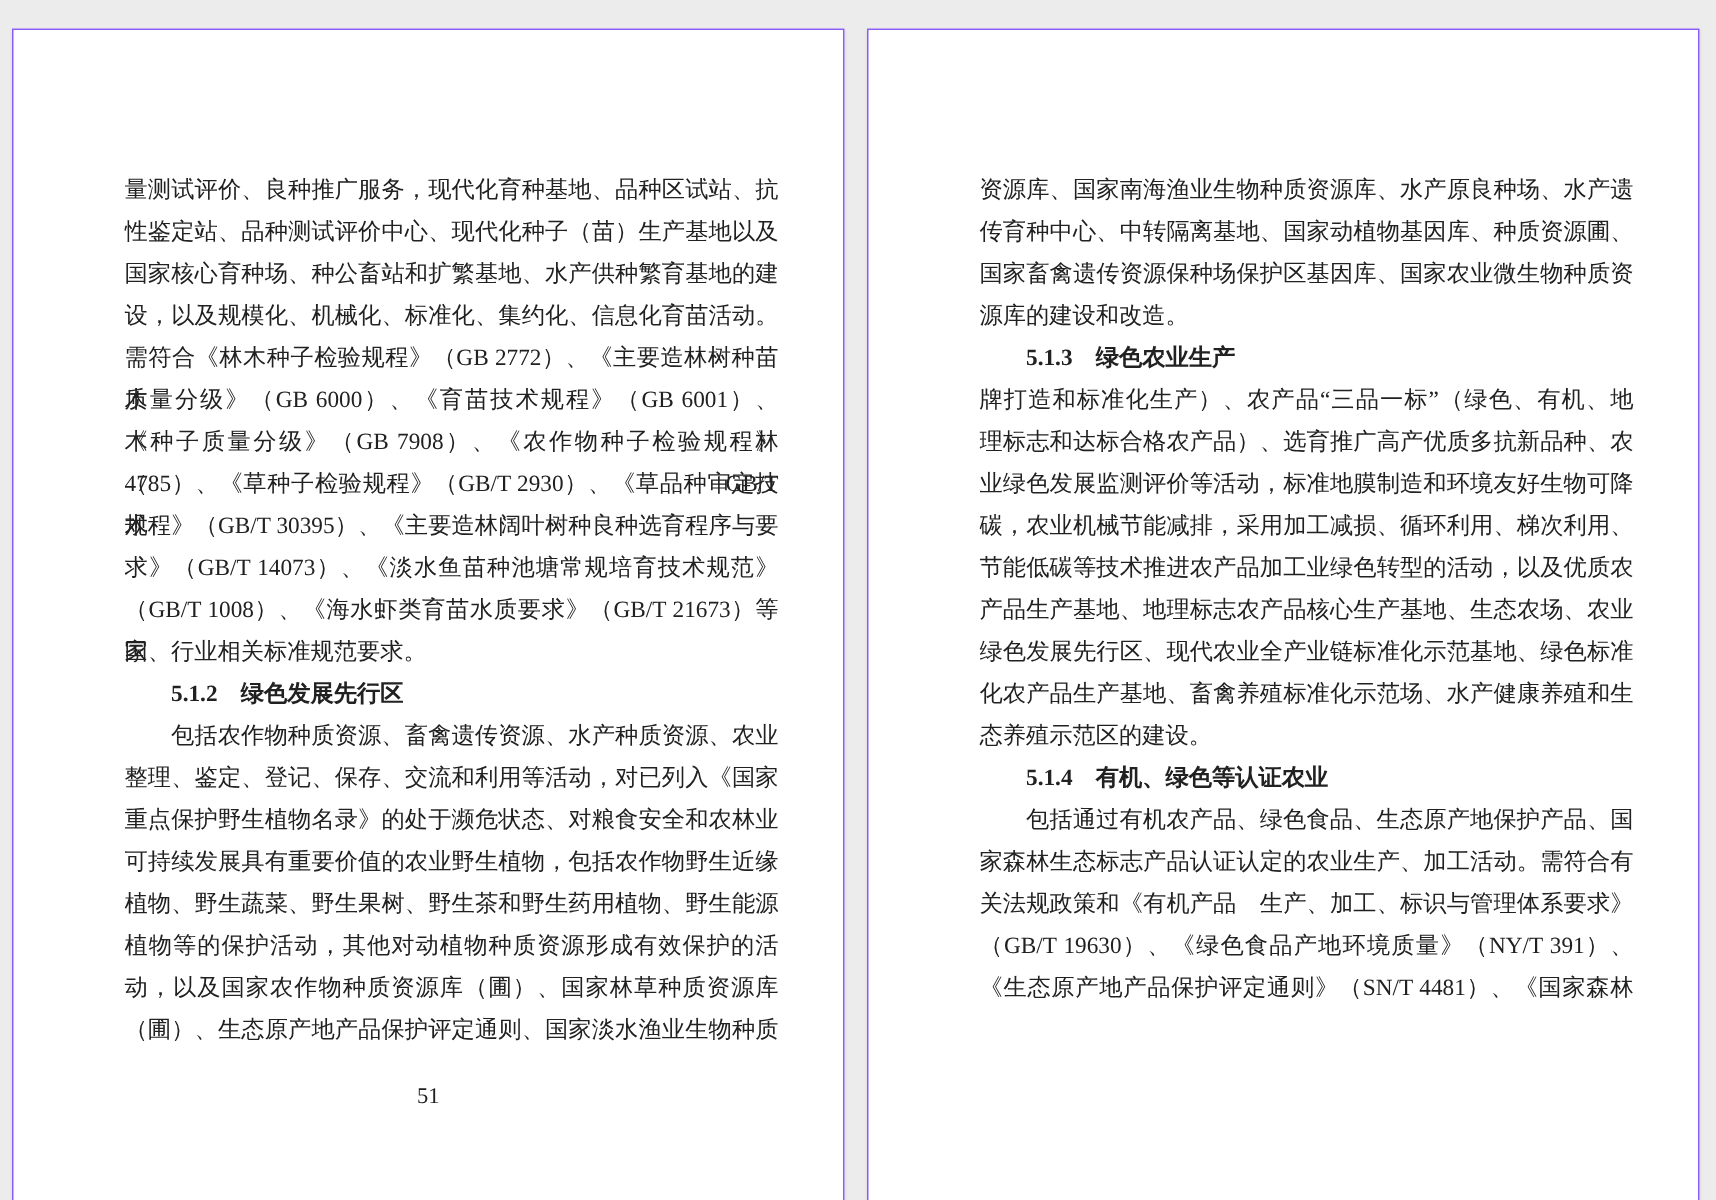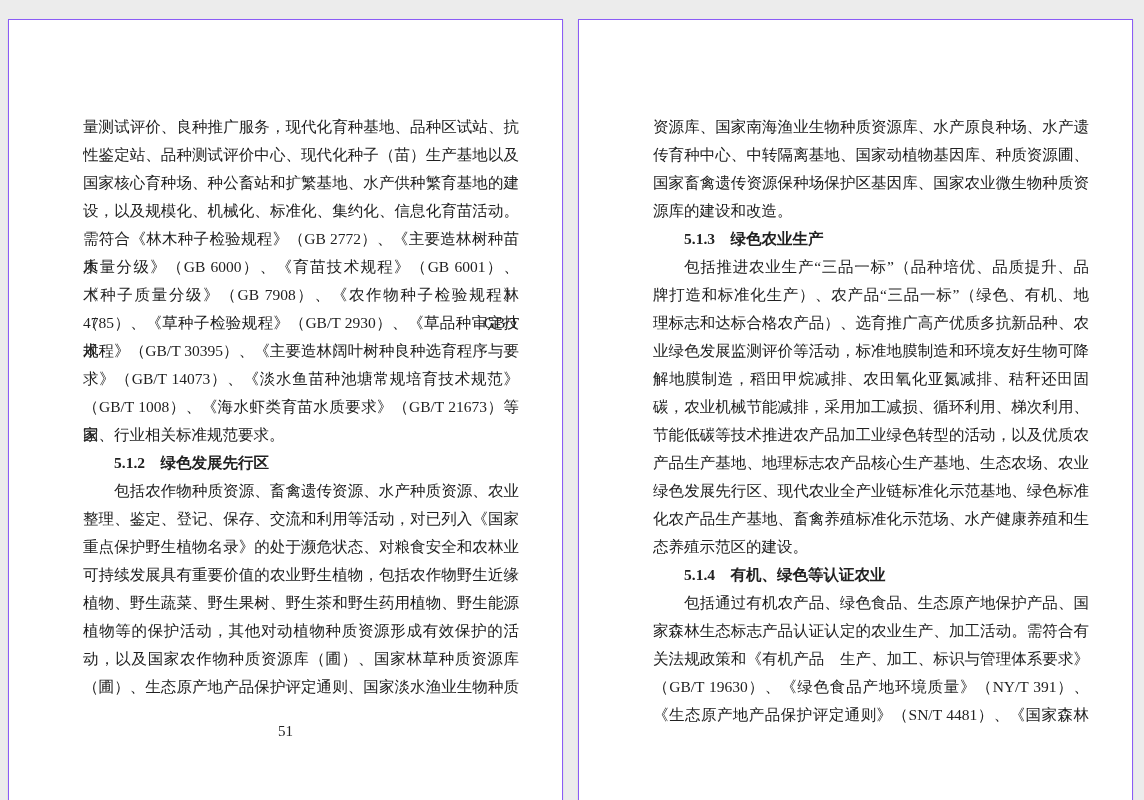--- a/index.html
+++ b/index.html
@@ -94,25 +94,23 @@
     <div class="pageno">51</div>
   </div>
 
   <div class="page" id="page-52">
     <div class="textblock">
       <div class="ln">资源库、国家南海渔业生物种质资源库、水产原良种场、水产遗</div>
       <div class="ln">传育种中心、中转隔离基地、国家动植物基因库、种质资源圃、</div>
       <div class="ln">国家畜禽遗传资源保种场保护区基因库、国家农业微生物种质资</div>
       <div class="ln nj">源库的建设和改造。</div>
       <div class="ln hd">5.1.3　绿色农业生产</div>
-      <div class="ln ind">包括推进农业生产“三品一标”（品种培优、品质提升、品</div>
       <div class="ln">牌打造和标准化生产）、农产品“三品一标”（绿色、有机、地</div>
       <div class="ln">理标志和达标合格农产品）、选育推广高产优质多抗新品种、农</div>
       <div class="ln">业绿色发展监测评价等活动，标准地膜制造和环境友好生物可降</div>
-      <div class="ln">解地膜制造，稻田甲烷减排、农田氧化亚氮减排、秸秆还田固</div>
       <div class="ln">碳，农业机械节能减排，采用加工减损、循环利用、梯次利用、</div>
       <div class="ln">节能低碳等技术推进农产品加工业绿色转型的活动，以及优质农</div>
       <div class="ln">产品生产基地、地理标志农产品核心生产基地、生态农场、农业</div>
       <div class="ln">绿色发展先行区、现代农业全产业链标准化示范基地、绿色标准</div>
       <div class="ln">化农产品生产基地、畜禽养殖标准化示范场、水产健康养殖和生</div>
       <div class="ln nj">态养殖示范区的建设。</div>
       <div class="ln hd">5.1.4　有机、绿色等认证农业</div>
       <div class="ln ind">包括通过有机农产品、绿色食品、生态原产地保护产品、国</div>
       <div class="ln">家森林生态标志产品认证认定的农业生产、加工活动。需符合有</div>
       <div class="ln">关法规政策和《有机产品　生产、加工、标识与管理体系要求》</div>

